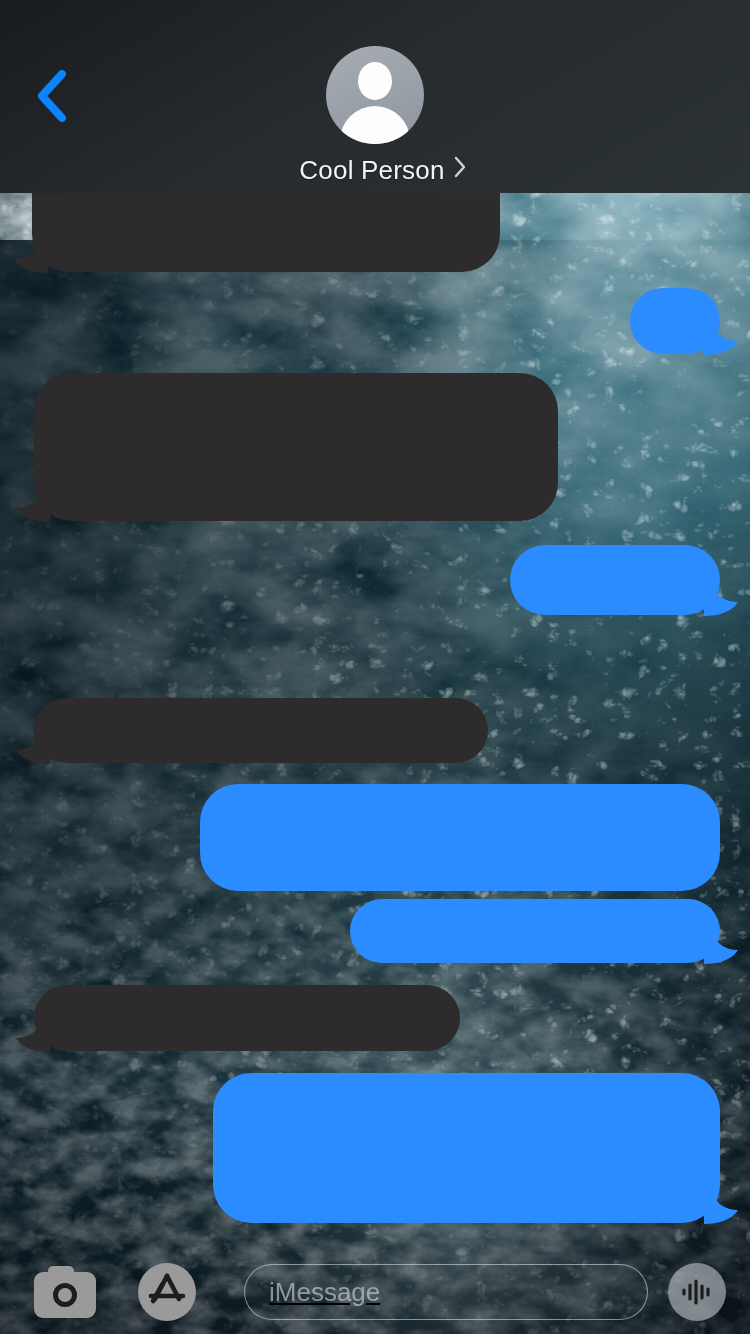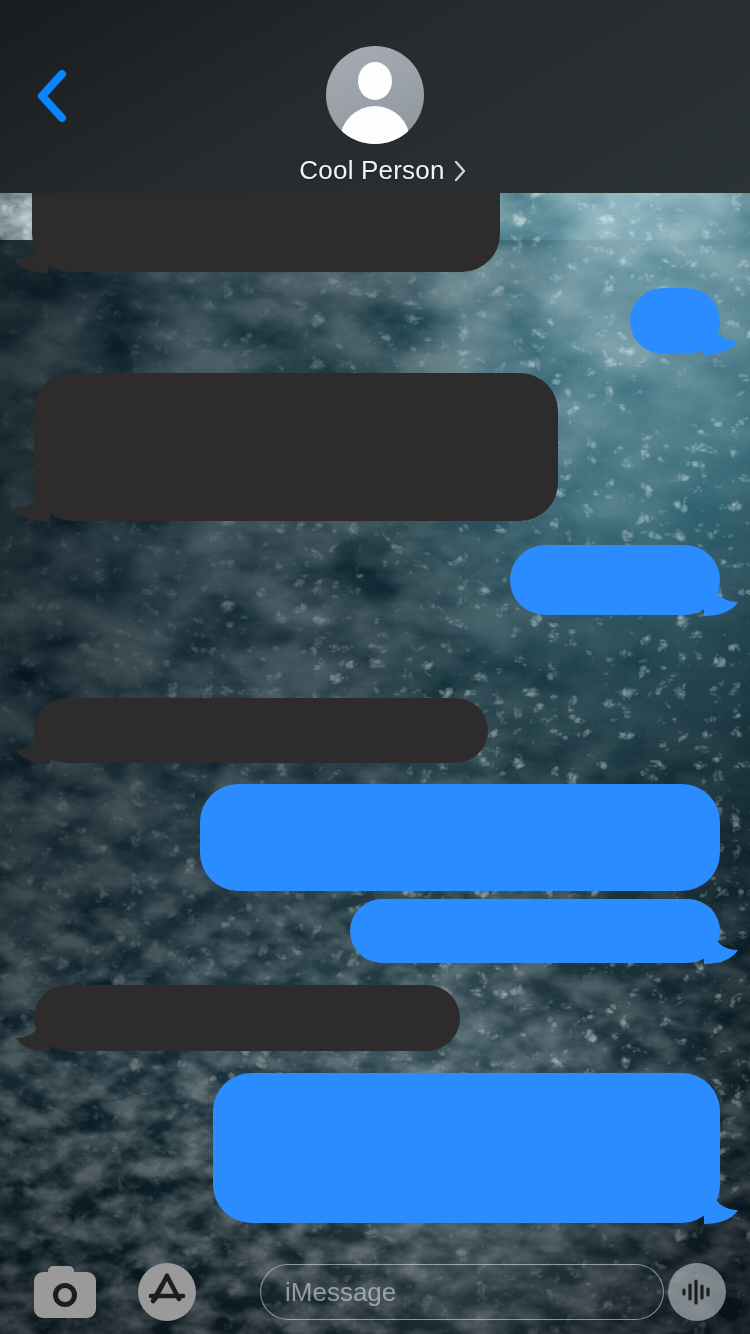--- a/index.html
+++ b/index.html
@@ -42,21 +42,21 @@
   #avatar .head {
     position:absolute; left:50%; top:16px; transform:translateX(-50%);
     width:34px; height:38px; border-radius:50%; background:#fdfdfd;
   }
   #avatar .body {
     position:absolute; left:50%; top:60px; transform:translateX(-50%);
     width:70px; height:58px; border-radius:50% 50% 45% 45%/ 60% 60% 40% 40%;
     background:#fdfdfd;
   }
   #contact-name-row {
-    display:flex; align-items:center; gap:8px; margin-top:11px;margin-left:16px;
+    display:flex; align-items:flex-start; gap:8px; margin-top:11px;margin-left:16px;
   }
   #contact-name {
     color:#f2f3f4; font-size:26px; letter-spacing:.2px; font-weight:400;
     text-shadow:0 1px 2px rgba(0,0,0,.35);
   }
   #contact-chevron svg { display:block; }
 
   
   #messages { position:absolute; inset:0; z-index:20; }
   .bubble { position:absolute; }
@@ -92,25 +92,25 @@
     border-radius:50%; border:5px solid #1d1d1d; background:#9a9a9a;
   }
   #appstore-button {
     position:absolute; left:138px; top:13px;
     width:58px; height:58px; border-radius:50%;
     background:#9a9a9a; cursor:pointer; overflow:hidden;
   }
   #appstore-button svg { display:block; }
 
   #input-field {
-    position:absolute; left:260px; top:14px;
+    position:absolute; left:244px; top:14px;
     width:404px; height:56px; border-radius:28px;
     border:1.6px solid rgba(225,232,236,.55);
     background:rgba(255,255,255,.02);
-    display:flex; align-items:center; cursor:text;
+    display:flex; align-items:center; cursor:text;text-decoration:underline;
   }
   #input-placeholder {
     margin-left:24px; color:rgba(206,214,219,.62); font-size:26px;
   }
   #audio-button {
     position:absolute; right:24px; top:13px;
     width:58px; height:58px; border-radius:50%;
     background:rgba(164,172,176,.72); cursor:pointer;
     display:flex; align-items:center; justify-content:center;
   }

